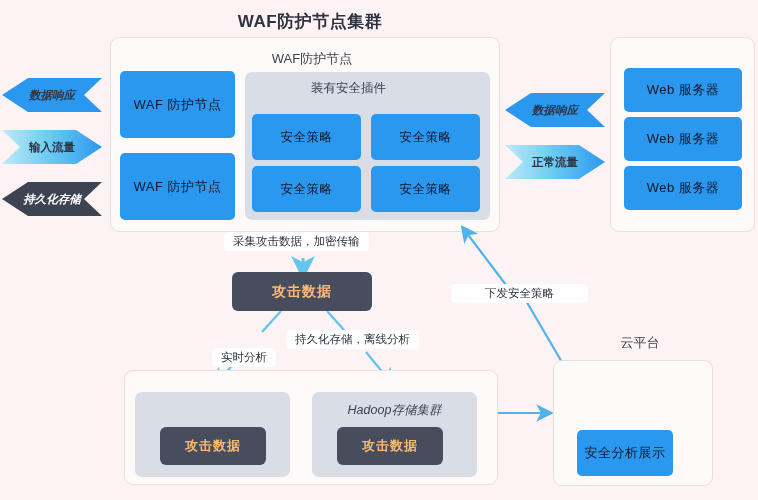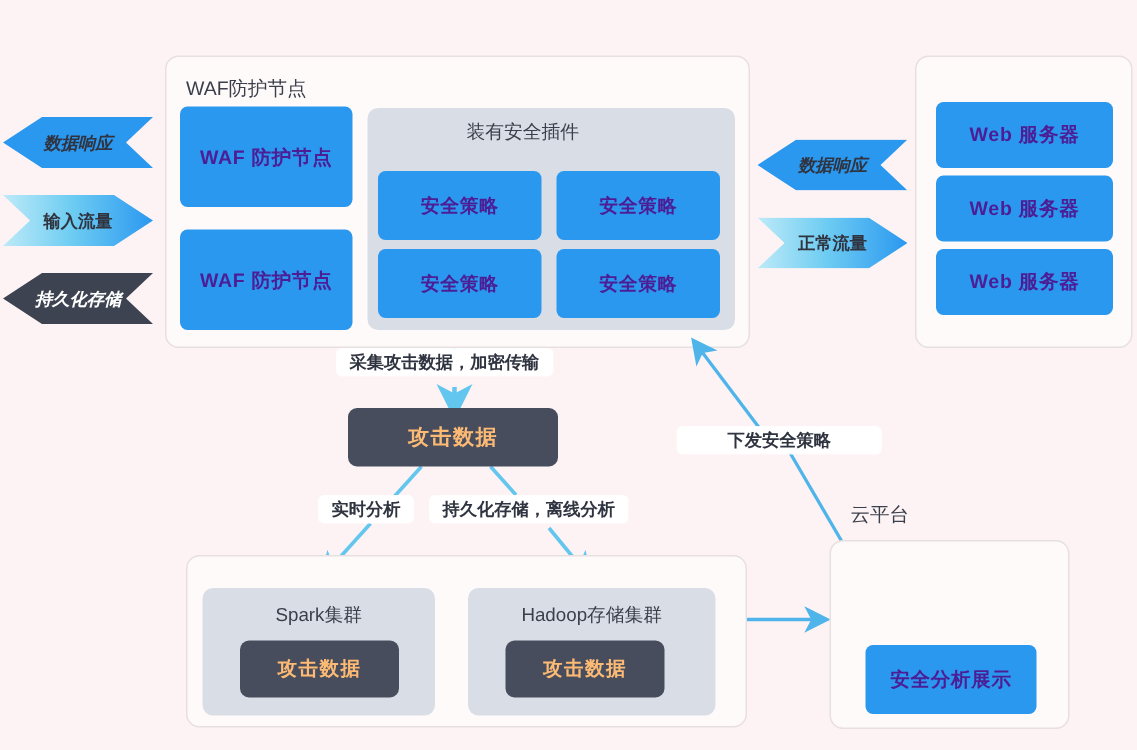--- a/index.html
+++ b/index.html
@@ -12,21 +12,21 @@
   }
   .stage{position:absolute;left:0;top:0;width:758px;height:500px;}
   .abs{position:absolute;box-sizing:border-box;}
 
   
   .title-main{
     font-size:17px;font-weight:bold;color:#2f3440;
     text-align:center;white-space:nowrap;letter-spacing:.5px;
   }
   .panel-title{
-    font-size:13px;color:#3a3f4b;text-align:left;white-space:nowrap;padding-left:14px;
+    font-size:13px;color:#3a3f4b;text-align:center;white-space:nowrap;padding-left:14px;
   }
   .sub-title{
     font-size:12.5px;color:#3a3f4b;text-align:center;white-space:nowrap;
   }
 
   
   .card{
     background:#fffafa;
     border:1px solid #e7dfe0;
     border-radius:9px;
@@ -35,23 +35,23 @@
   
   .panel-grey{
     background:#d9dee6;
     border-radius:7px;
   }
 
   
   .blue-box{
     background:#2b98f0;
     border-radius:5px;
-    color:#4c1d95;
+    color:#0f172a;
     display:flex;align-items:center;justify-content:center;
-    font-size:13px;font-weight:bold;white-space:nowrap;
+    font-size:13px;font-weight:normal;white-space:nowrap;
     letter-spacing:.5px;
   }
   .blue-box.sm{font-size:12.5px;}
 
   
   .dark-box{
     background:#474d5c;
     border-radius:6px;
     color:#fdba74;
     display:flex;align-items:center;justify-content:center;
@@ -75,32 +75,33 @@
   }
   .chev-blue{background:#2b98f0;}
   .chev-grad-r{background:linear-gradient(90deg,#bdeaf8 0%,#6fcdf2 45%,#2b98f0 100%);text-align:center;}
   .chev-dark{background:#3d4350;color:#ffffff;}
 
   
   .pill{
     background:#ffffff;
     border-radius:3px;
     display:flex;align-items:center;justify-content:center;
-    font-size:11.5px;font-weight:bold;color:#2f3440;white-space:nowrap;
+    font-size:11.5px;font-weight:normal;color:#2f3440;white-space:nowrap;
     padding:0 8px;
     box-shadow:0 0 0 1px rgba(255,255,255,.9);
   }
 
   svg.conn{position:absolute;left:0;top:0;width:758px;height:500px;pointer-events:none;}
 </style>
 </head>
 <body>
 
 <div class="stage">
 
+  <div class="abs title-main" style="left:170px;top:10px;width:280px;">WAF防护节点集群</div>
 
   <div class="abs card" style="left:110px;top:37px;width:390px;height:195px;"></div>
 
   <div class="abs panel-title" style="left:110px;top:50px;width:390px;">WAF防护节点</div>
 
   <div class="abs blue-box" style="left:120px;top:71px;width:115px;height:67px;">WAF 防护节点</div>
   <div class="abs blue-box" style="left:120px;top:153px;width:115px;height:67px;">WAF 防护节点</div>
 
   <div class="abs panel-grey" style="left:245px;top:72px;width:245px;height:148px;"></div>
   <div class="abs sub-title" style="left:245px;top:80px;width:207px;">装有安全插件</div>
@@ -142,35 +143,34 @@
     <path d="M366,352 L389,380" stroke="#63c6ef" stroke-width="2.4" fill="none" marker-end="url(#ah-blue)"></path>
 
     <path d="M498,413 L545,413" stroke="#4fb4ea" stroke-width="2.2" fill="none" marker-end="url(#ah-blue2)"></path>
 
     <path d="M570,376 L525,299" stroke="#4fb4ea" stroke-width="2.2" fill="none"></path>
     <path d="M506,285 L466,232" stroke="#4fb4ea" stroke-width="2.2" fill="none" marker-end="url(#ah-blue2)"></path>
   </svg>
 
   <div class="abs pill" style="left:225px;top:233px;height:17px;">采集攻击数据，加密传输</div>
 
-  <div class="abs pill" style="left:213px;top:331px;height:17px;">实时分析</div>
+  <div class="abs pill" style="left:213px;top:349px;height:17px;">实时分析</div>
 
   <div class="abs pill" style="left:452px;top:285px;height:17px;width:135px;">下发安全策略</div>
 
   <div class="abs pill" style="left:287px;top:331px;height:17px;">持久化存储，离线分析</div>
 
   <div class="abs dark-box" style="left:232px;top:272px;width:140px;height:39px;">攻击数据</div>
 
   <div class="abs card" style="left:124px;top:370px;width:374px;height:115px;"></div>
 
   <div class="abs panel-grey" style="left:135px;top:392px;width:155px;height:85px;"></div>
-  <div class="abs sub-title" style="left:135px;top:402px;width:155px;">Spark集群</div>
   <div class="abs dark-box sm" style="left:160px;top:427px;width:106px;height:38px;">攻击数据</div>
 
   <div class="abs panel-grey" style="left:312px;top:392px;width:165px;height:85px;"></div>
-  <div class="abs sub-title" style="left:312px;top:402px;width:165px;">Hadoop存储集群</div>
+  <div class="abs sub-title" style="left:312px;top:402px;width:165px;font-style:italic;">Hadoop存储集群</div>
   <div class="abs dark-box sm" style="left:337px;top:427px;width:106px;height:38px;">攻击数据</div>
 
   <div class="abs panel-title" style="left:553px;top:334px;width:160px;">云平台</div>
   <div class="abs card" style="left:553px;top:360px;width:160px;height:126px;"></div>
-  <div class="abs blue-box" style="left:577px;top:430px;width:114px;height:46px;">安全分析展示</div>
+  <div class="abs blue-box" style="left:577px;top:430px;width:96px;height:46px;">安全分析展示</div>
 
 </div>
 
 </body></html>

